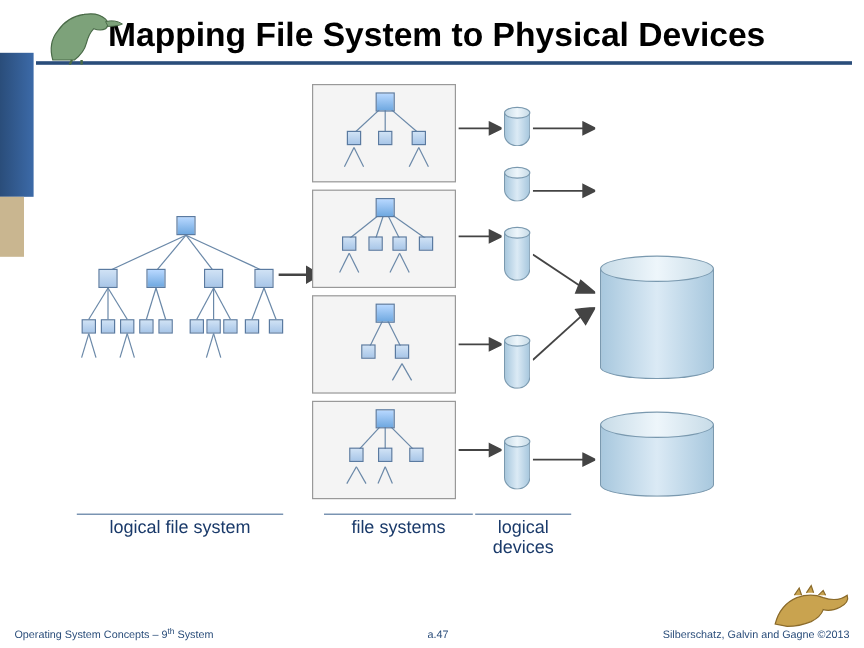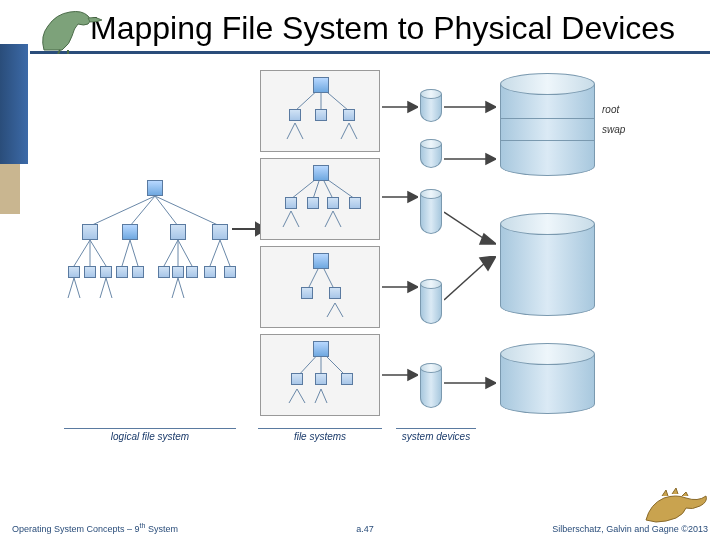--- a/index.html
+++ b/index.html
@@ -15,21 +15,21 @@
   }
   .sidebar::after {
     content: ""; position: absolute; left: 0; top: 120px; width: 20px; height: 50px;
     background: #c9b690;
   }
   .title-bar {
     position: absolute; left: 30px; top: 6px; right: 10px; height: 48px;
     padding-left: 60px; display: flex; align-items: center;
     border-bottom: 3px solid #2a4d7a;
   }
-  .title-bar h1 { font-size: 32px; font-weight: normal; color: #000; text-align: center; }
+  .title-bar h1 { font-size: 28px; font-weight: bold; color: #000; text-align: center; }
   .dino-left {
     position: absolute; left: 8px; top: 0; width: 70px; height: 48px;
   }
   .dino-right {
     position: absolute; right: 8px; bottom: 14px; width: 70px; height: 42px;
   }
   .content {
     position: absolute; left: 60px; top: 70px; right: 30px; bottom: 60px;
   }
   .figure { position: relative; width: 100%; height: 100%; }
@@ -75,27 +75,27 @@
 
   .disklabel {
     position: absolute; font-size: 10px; color: #333; font-style: italic;
   }
   .divider {
     position: absolute; background: #7a99af; height: 1px;
   }
 
   .col-labels {
     position: absolute; left: 0; top: 352px; width: 100%; height: 26px;
-    font-size: 10px; color: #1a3a6a; font-style: italic;
+    font-size: 15px; color: #1a3a6a;
   }
   .col-labels > div {
     position: absolute; top: 6px; border-top: 1px solid #5a7aa0; padding-top: 2px; text-align: center;
   }
   .cl1 { left: 4px;   width: 172px; }
-  .cl2 { left: 198px; width: 124px; }
+  .cl2 { left: 210px; width: 124px; }
   .cl3 { left: 336px; width: 80px; }
   .cl4 { left: 430px; width: 170px; }
 
   .arrow { position: absolute; }
 
   .footer {
     position: absolute; left: 0; bottom: 0; width: 100%; height: 20px;
     font-size: 9px; color: #2a4d7a; padding: 0 12px 6px 12px;
     display: flex; justify-content: space-between; align-items: flex-end;
   }
@@ -306,41 +306,33 @@
           <polygon points="36,2 52,0 44,14"></polygon>
         </g>
       </svg>
   <svg class="arrow" style="left:384px; top:306px;" width="52" height="14">
         <g stroke="#444" stroke-width="1.5" fill="#444">
           <line x1="0" y1="7" x2="42" y2="7"></line>
           <polygon points="42,2 52,7 42,12"></polygon>
         </g>
       </svg>
 
-  <div class="cyl big" style="left:440px; top:14px; height:92px;">
-    <div class="top"></div>
-        <div class="body" style="height:92px;"></div>
-    <div class="divider" style="left:0; top:34px; width:95px;"></div>
-    <div class="divider" style="left:0; top:56px; width:95px;"></div>
-    <span class="disklabel" style="left:102px; top:20px;">root</span>
-    <span class="disklabel" style="left:102px; top:40px;">swap</span>
-  </div>
   <div class="cyl big" style="left:440px; top:154px; height:92px;">
     <div class="top"></div>
         <div class="body" style="height:92px;"></div>
   </div>
   <div class="cyl big" style="left:440px; top:284px; height:60px;">
     <div class="top"></div>
         <div class="body" style="height:60px;"></div>
   </div>
 
   <div class="col-labels">
     <div class="cl1">logical file system</div>
     <div class="cl2">file systems</div>
-    <div class="cl3">system devices</div>
+    <div class="cl3">logical devices</div>
   </div>
 
 </div>
 </div>
 
 <div class="dino-right">
   <svg viewBox="0 0 70 42" width="70" height="42">
     <path d="M4 36 Q8 20 22 14 Q34 10 44 14 Q56 18 64 12 Q66 18 58 22 Q50 26 44 24 Q42 30 34 34 Q24 38 14 38 Z" fill="#c9a34f" stroke="#8a6a2a" stroke-width="1"></path>
     <path d="M20 12 L24 6 L26 12 M30 10 L34 4 L36 10 M40 12 L44 8 L46 12" stroke="#8a6a2a" stroke-width="1" fill="#c9a34f"></path>
   </svg>

